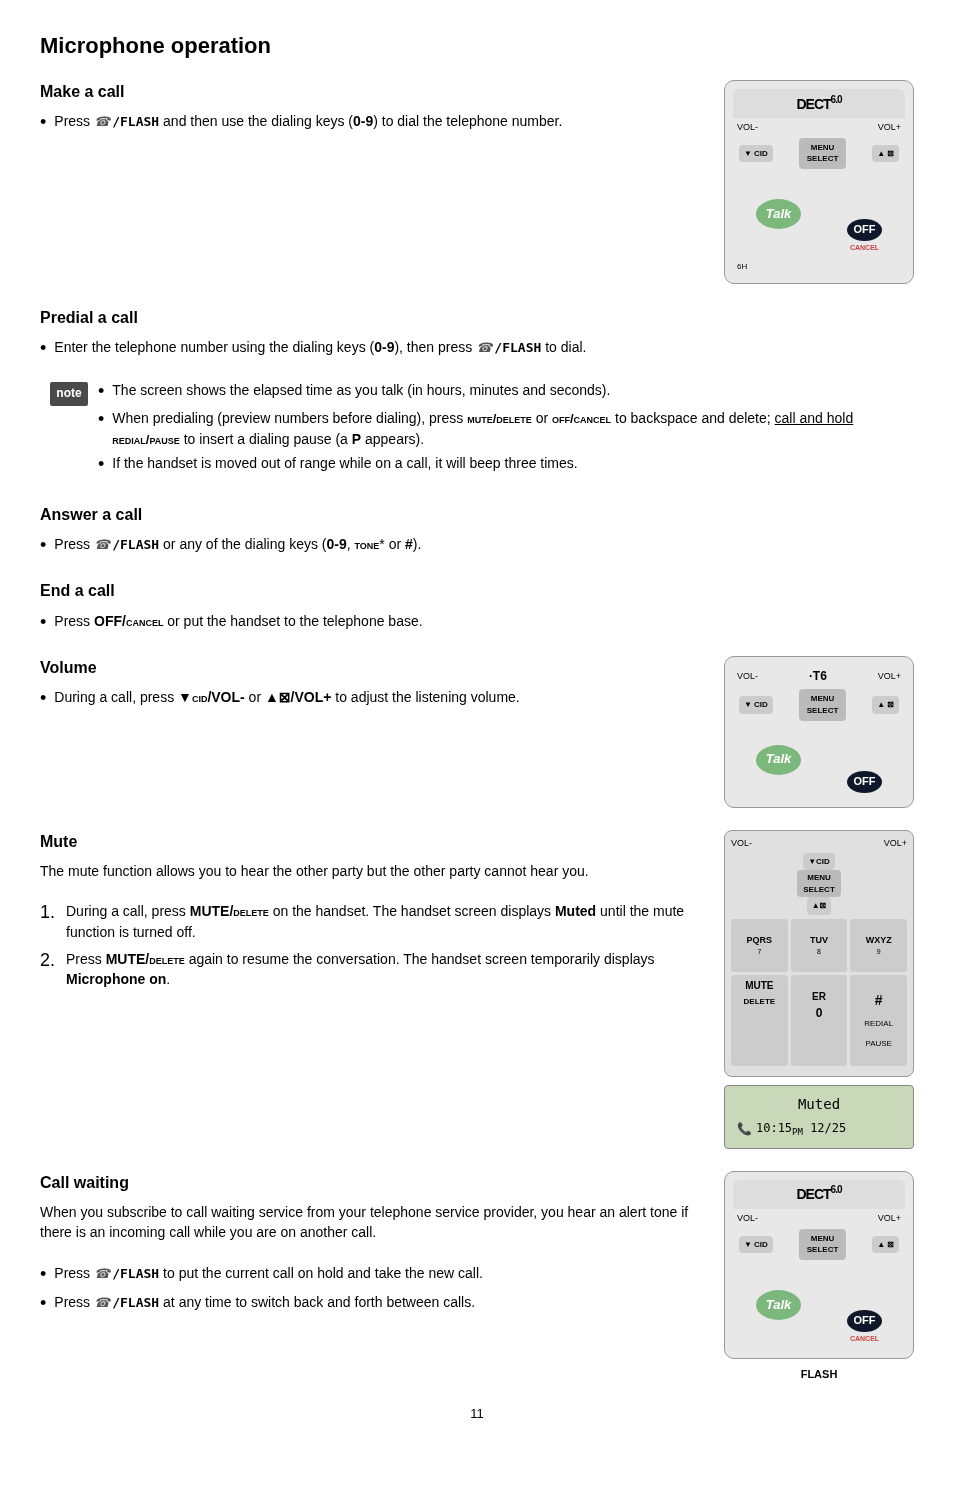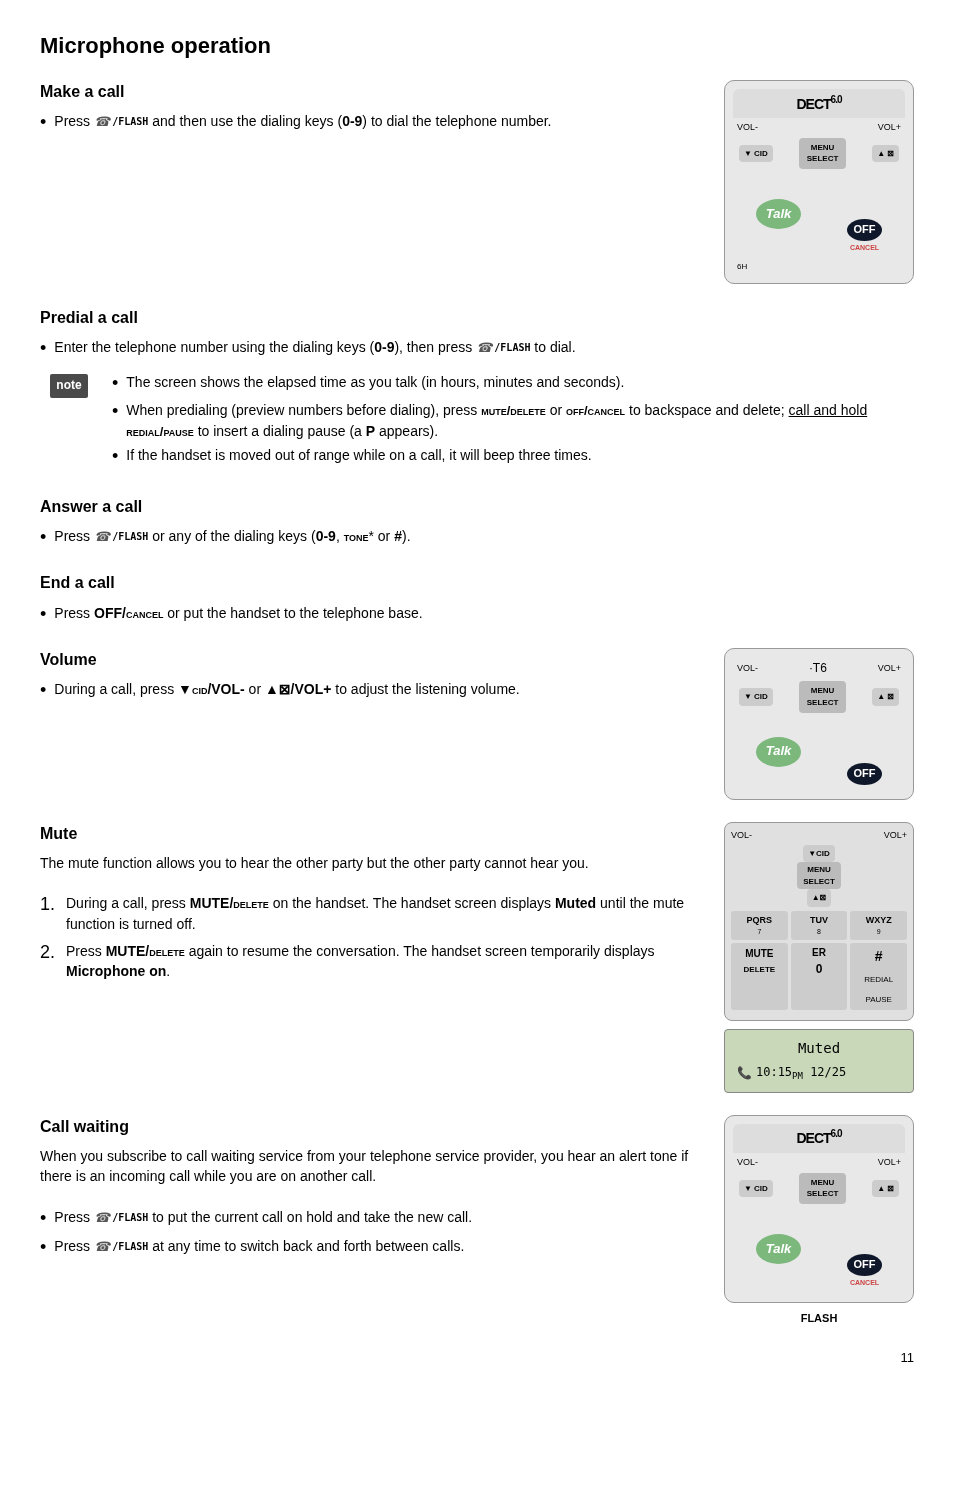--- a/index.html
+++ b/index.html
@@ -45,22 +45,22 @@
       font-size: 18px;
       line-height: 1.3;
       margin-right: 2px;
     }
     .bullet-text {
       flex: 1;
     }
     .note-box {
       display: flex;
       align-items: flex-start;
-      gap: 24px;
-      margin: 12px 0 14px 0;
+      gap: 10px;
+      margin: 20px 0 14px 0;
       padding-left: 10px;
     }
     .note-label {
       background: #4a4a4a;
       color: #fff;
       font-size: 12px;
       font-weight: bold;
       padding: 3px 6px;
       border-radius: 2px;
       min-width: 38px;
@@ -68,21 +68,21 @@
       margin-top: 2px;
     }
     .note-content {
       flex: 1;
     }
     .note-content .bullet {
       margin-bottom: 4px;
     }
     kbd {
       font-weight: bold;
-      font-size: 10px;
+      font-size: 13px;
     }
     .small-caps {
       font-variant: small-caps;
       font-weight: bold;
       font-size: 13px;
     }
     .underline { text-decoration: underline; }
 
     
     .phone-device {
@@ -172,21 +172,21 @@
       align-items: center;
       justify-content: center;
       margin-top: 44px;
     }
     .cancel-btn {
       font-size: 7px;
       color: #c44;
       font-weight: bold;
     }
     .page-number {
-      text-align: right;
+      text-align: center;
       margin-top: 20px;
       font-size: 13px;
     }
 
     
     .mute-section-img {
       display: flex;
       flex-direction: column;
       gap: 8px;
       align-items: flex-start;
@@ -215,21 +215,21 @@
       display: grid;
       grid-template-columns: repeat(3, 1fr);
       gap: 3px;
       margin-bottom: 4px;
     }
     .key {
       background: #ccc;
       border-radius: 3px;
       text-align: center;
       font-size: 9px;
-      padding: 3px 2px;
+      padding: 15px 2px;
       font-weight: bold;
     }
     .key-small {
       font-size: 7px;
       font-weight: normal;
       display: block;
     }
     .screen-block {
       background: #c8d8b8;
       border: 1.5px solid #888;
@@ -388,21 +388,21 @@
       <span class="bullet-dot">•</span>
       <span class="bullet-text">
         During a call, press <strong>▼<span class="small-caps">cid</span>/VOL-</strong> or <strong>▲⊠/VOL+</strong> to adjust the listening volume.
       </span>
     </div>
   </div>
 
   <div class="phone-device">
     <div class="vol-row">
       <span>VOL-</span>
-      <span style="font-size:12px;font-weight:normal;">·T6</span>
+      <span style="font-size:12px;font-weight:bold;">·T6</span>
       <span>VOL+</span>
     </div>
     <div class="phone-nav">
       <div class="cid-btn">
           <span>▼</span>
           <span>CID</span>
         </div>
       <div class="menu-block">MENU<br>SELECT</div>
       <div class="cid-btn">
           <span>▲</span>

